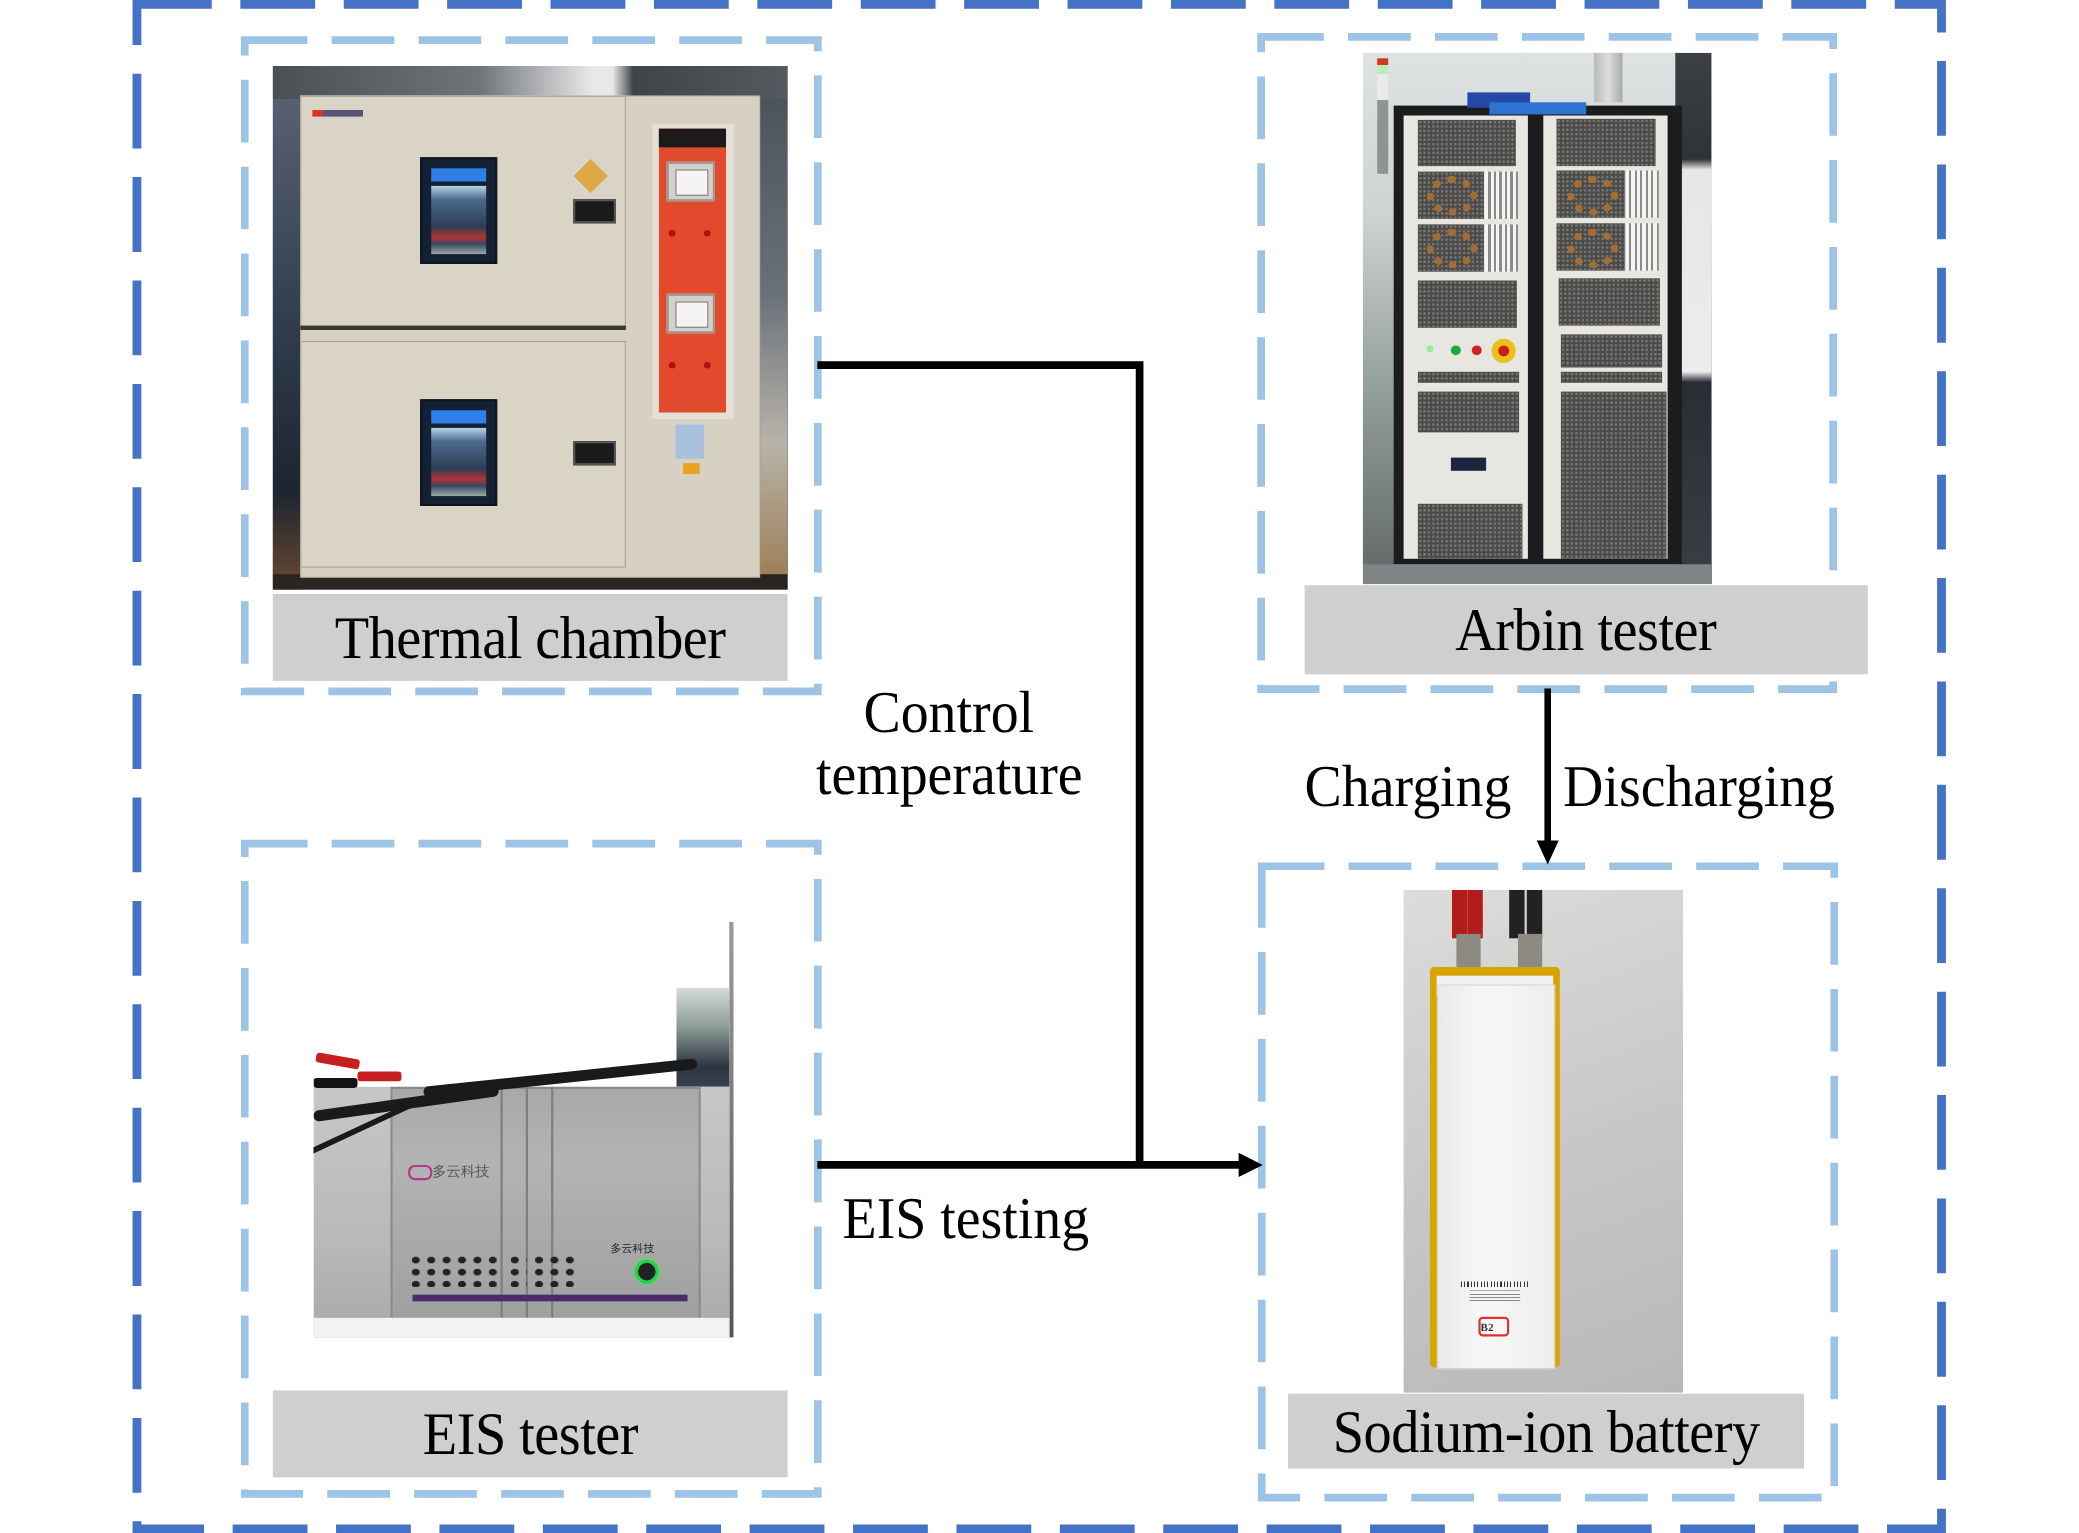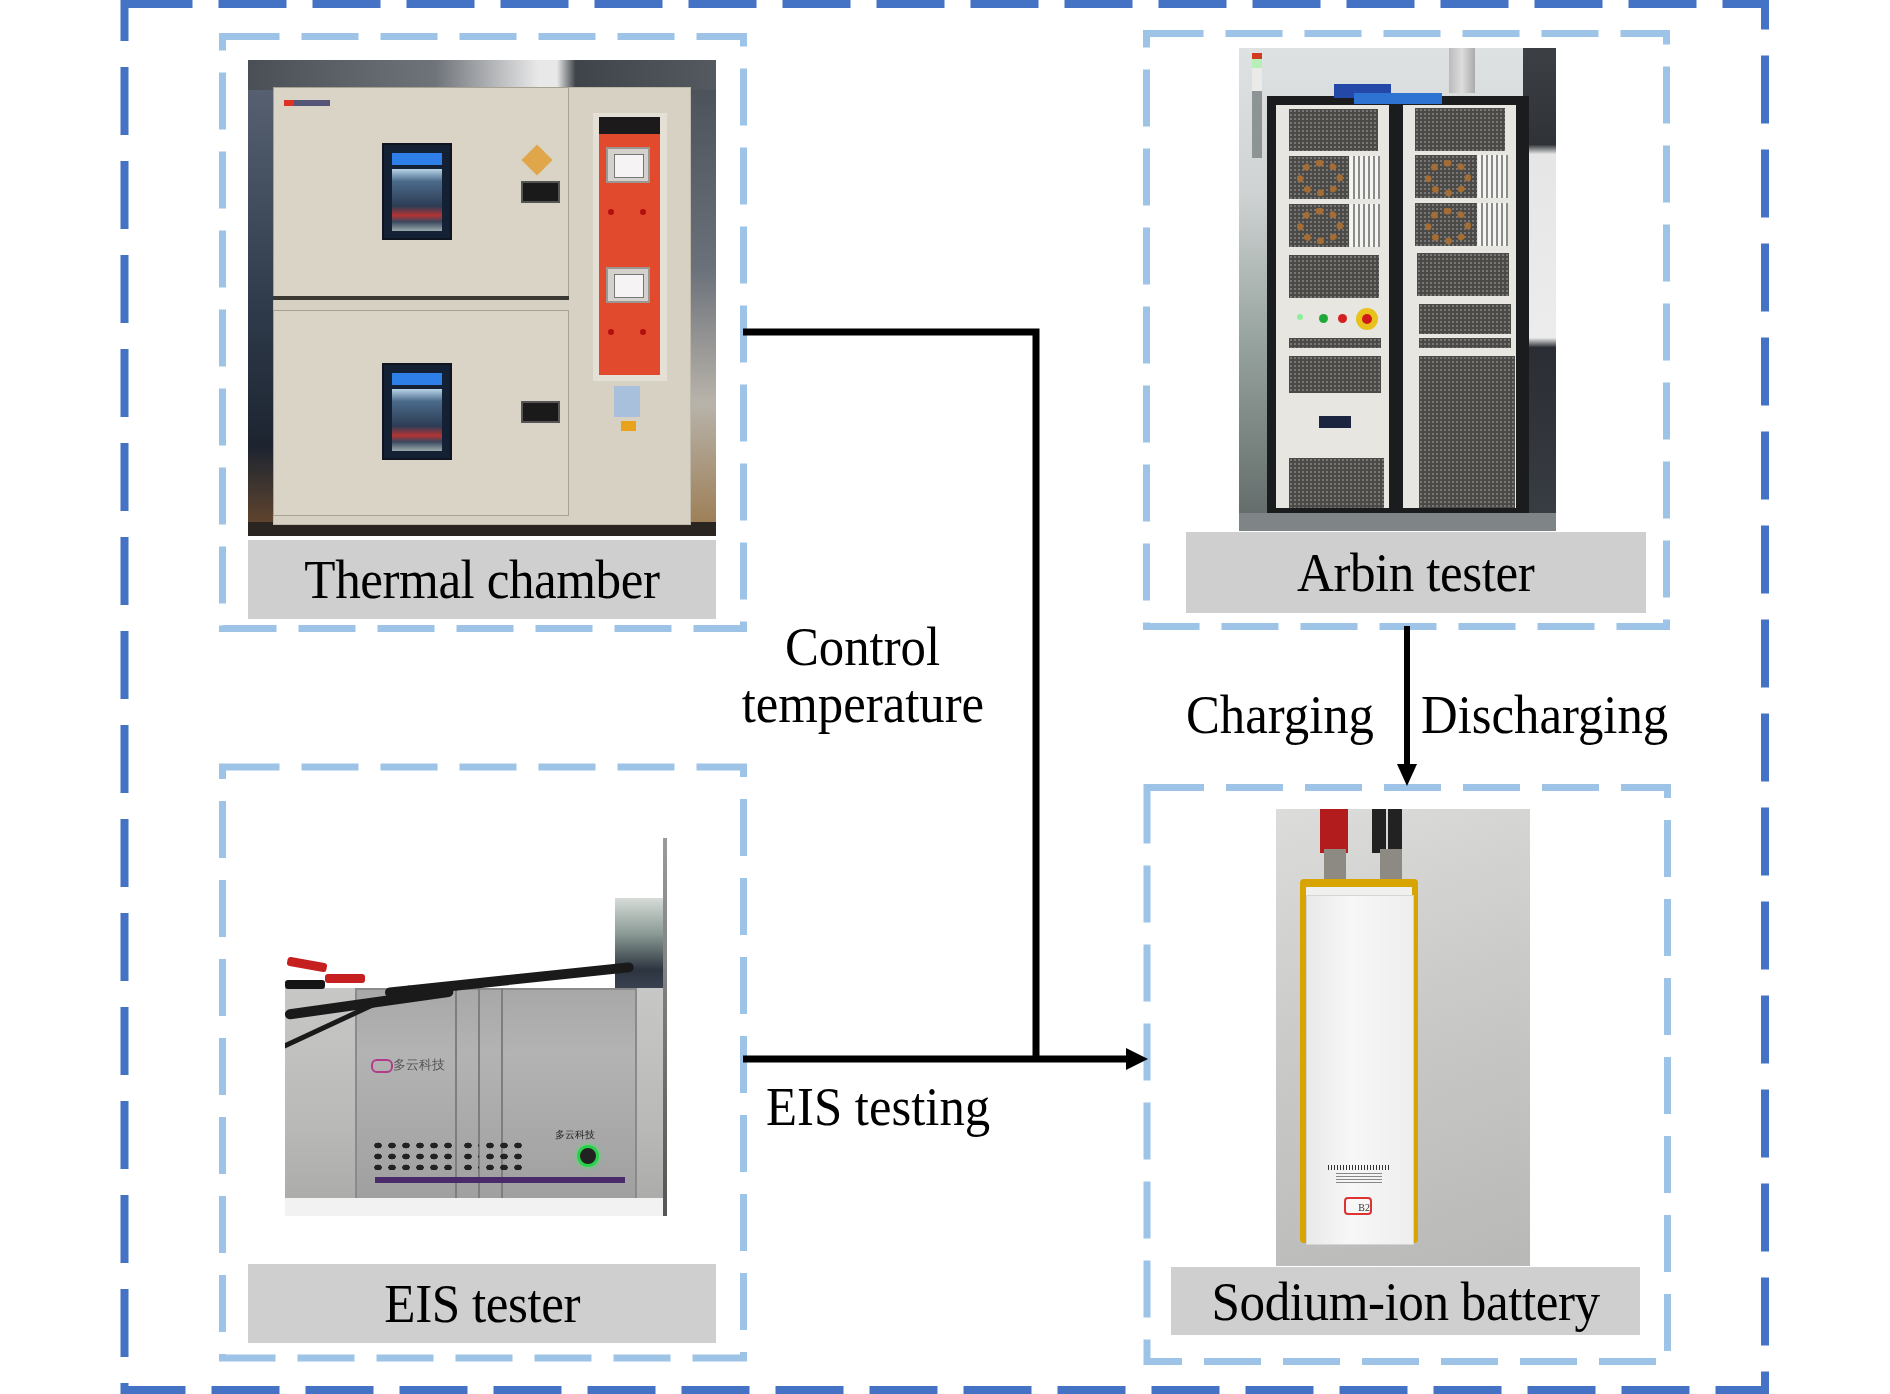--- a/index.html
+++ b/index.html
@@ -101,21 +101,21 @@
      background: linear-gradient(90deg,#e9e9e9,#f7f7f7 40%,#eeeeee 100%); border: 1px solid #d5d5d5; }
   #photo-battery .pouch-top { left: 30px; top: 78px; width: 106px; height: 18px; background: #f0f0ee; }
   #photo-battery .tab { top: 40px; width: 22px; height: 34px; background: #8d8a84; }
   #photo-battery .lead-red { top: 0; width: 14px; height: 44px; background: #b31c1c; }
   #photo-battery .lead-black { top: 0; width: 14px; height: 44px; background: #222; }
   #photo-battery .barcode { left: 52px; top: 356px; width: 62px; height: 5px;
      background: repeating-linear-gradient(90deg,#333 0 1px,transparent 1px 3px); }
   #photo-battery .print { left: 60px; top: 364px; width: 46px; height: 10px;
      background: repeating-linear-gradient(180deg,#888 0 1px,transparent 1px 3px); }
   #photo-battery .tag { left: 68px; top: 388px; width: 28px; height: 18px; border: 2px solid #d33; border-radius: 4px; background: #f7f7f7;
-     font-size: 10px; color: #333; text-align: right; line-height: 18px; box-sizing: border-box; }
+     font-size: 10px; color: #333; text-align: left; line-height: 18px; box-sizing: border-box; font-weight: bold; }
 </style>
 </head>
 <body>
 
 <svg class="overlay" width="1890" height="1394" viewBox="0 0 1890 1394">
 
   <rect x="124.5" y="4" width="1640.5" height="1386" fill="none" stroke="#4472C4" stroke-width="8" stroke-dasharray="68 26"></rect>
 
   <rect x="222.5" y="36.5" width="521" height="592" fill="none" stroke="#9DC3E6" stroke-width="7" stroke-dasharray="57 22"></rect>
   <rect x="222.5" y="767" width="521" height="591" fill="none" stroke="#9DC3E6" stroke-width="7" stroke-dasharray="57 22"></rect>
@@ -202,21 +202,21 @@
   <div class="abs vents" style="left:239px; top:107px; width:30px; height:43px;"></div>
   <div class="abs grill" style="left:176px; top:155px; width:62px; height:43px;"></div>
   <div class="abs fan" style="left:186px; top:160px; width:46px; height:36px;"></div>
   <div class="abs vents" style="left:239px; top:155px; width:30px; height:43px;"></div>
   <div class="abs grill" style="left:178px; top:205px; width:92px; height:43px;"></div>
   <div class="abs grill" style="left:180px; top:256px; width:92px; height:30px;"></div>
   <div class="abs grill" style="left:180px; top:290px; width:92px; height:10px;"></div>
   <div class="abs grill" style="left:180px; top:308px; width:96px; height:152px;"></div>
   <div class="abs floor"></div>
 </div>
-<div class="label-box" style="left:1186px; top:532px; width:460px; height:81px;">
+<div class="label-box" style="left:1186px; top:532px; width:512px; height:81px;">
   <span>Arbin tester</span>
 </div>
 
 <div class="photo" id="photo-eis">
   <div class="abs edge"></div>
   <div class="abs bgscene"></div>
   <div class="abs table"></div>
   <div class="abs device"></div>
   <div class="abs slot" style="left:170px;"></div>
   <div class="abs slot" style="left:193px;"></div>

